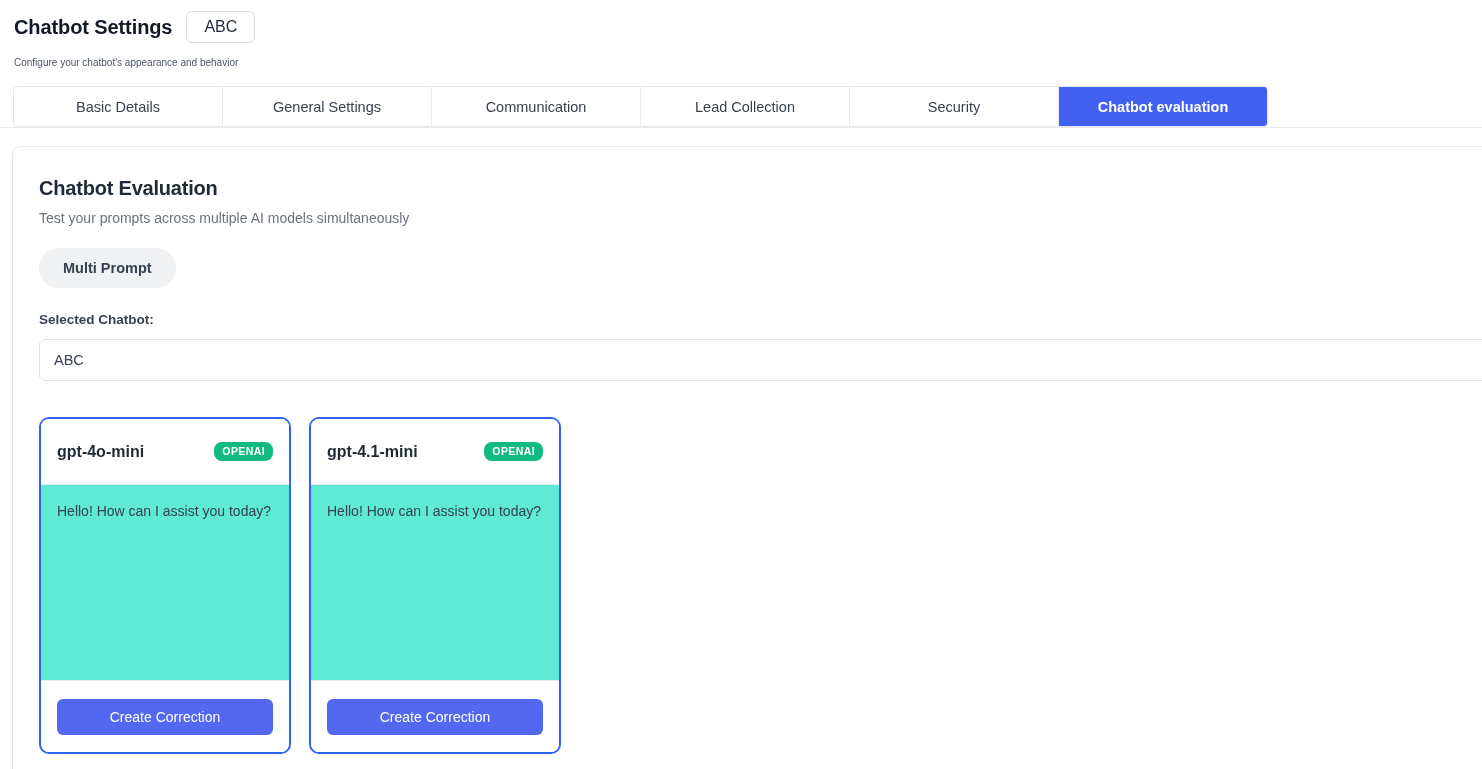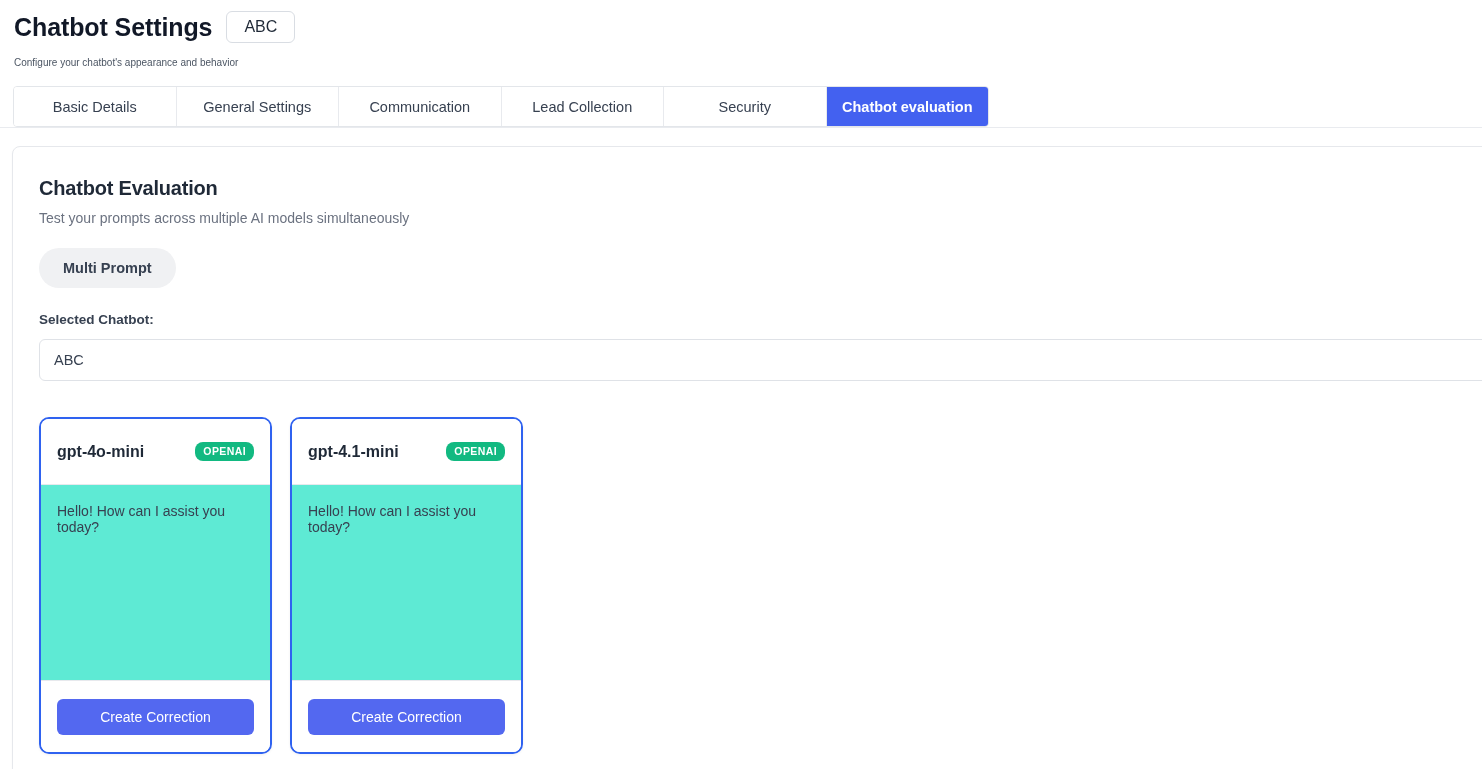--- a/index.html
+++ b/index.html
@@ -16,21 +16,21 @@
   .page-header {
     padding: 8px 0 0 14px;
   }
   .title-row {
     display: flex;
     align-items: center;
     gap: 14px;
     height: 38px;
   }
   .page-title {
-    font-size: 25px;
+    font-size: 20px;
     font-weight: bold;
     color: #111827;
     letter-spacing: -0.1px;
   }
   .bot-badge {
     border: 1px solid #d9dde3;
     border-radius: 6px;
     background: #ffffff;
     color: #1f2937;
     font-size: 16px;
@@ -39,21 +39,21 @@
   }
   .page-subtitle {
     margin-top: 11px;
     font-size: 10px;
     color: #4b5563;
   }
 
   
   .tabbar {
     margin: 18px 0 0 13px;
-    width: 976px;
+    width: 1255px;
     height: 41px;
     display: flex;
     border: 1px solid #e3e6ea;
     border-radius: 4px;
     background: #ffffff;
     overflow: hidden;
   }
   .tab {
     flex: 1 1 0;
     display: flex;
@@ -155,21 +155,21 @@
     outline: none;
   }
 
   
   .cards-row {
     margin-top: 36px;
     display: flex;
     gap: 18px;
   }
   .model-card {
-    width: 233px;
+    width: 252px;
     height: 337px;
     border: 2px solid #2f62f0;
     border-radius: 10px;
     background: #ffffff;
     display: flex;
     flex-direction: column;
     overflow: hidden;
     box-shadow: 0 1px 3px rgba(16,24,40,0.06);
   }
   .model-card-header {

